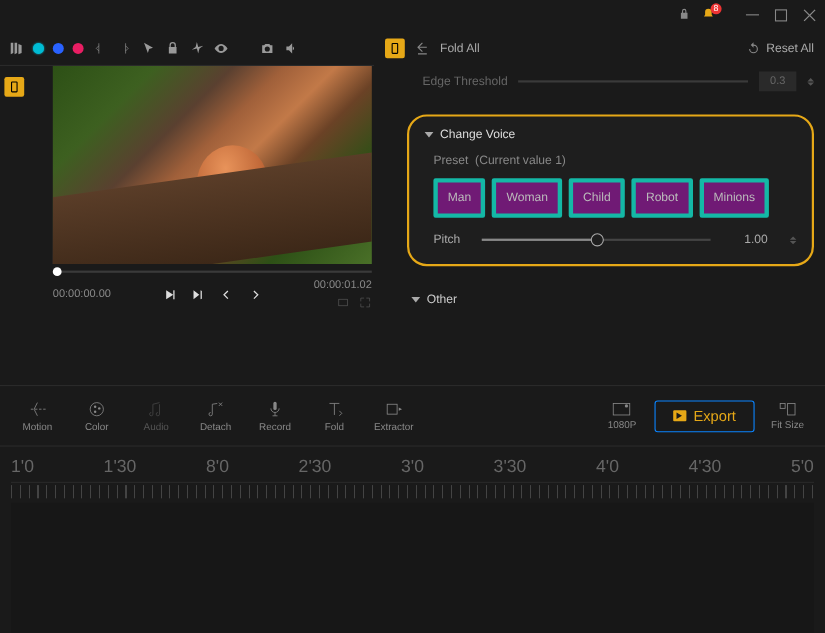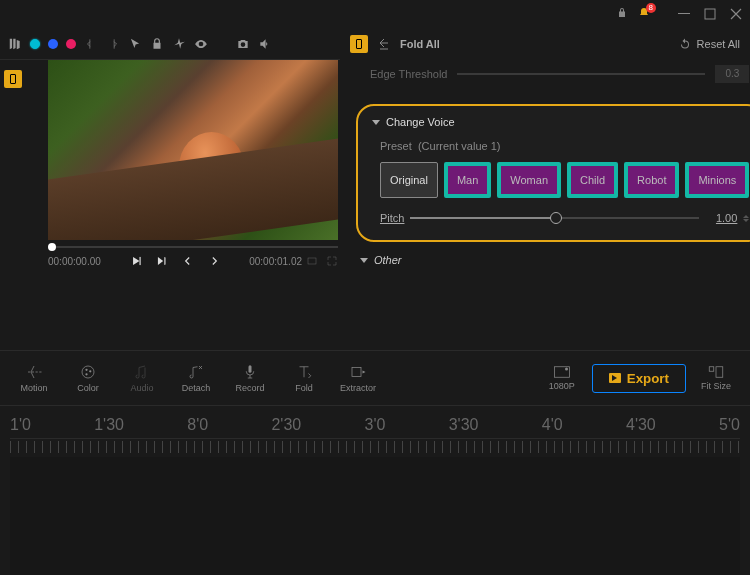--- a/index.html
+++ b/index.html
@@ -16,21 +16,21 @@
 .toolbar-left { display: flex; gap: 8px; align-items: center; flex: 1; }
 .toolbar-left .dot { width: 10px; height: 10px; border-radius: 50%; }
 .toolbar-left .dot.cyan { background: #00bcd4; border: 1px solid #00bcd4; box-shadow: 0 0 2px #00bcd4; }
 .toolbar-left .dot.blue { background: #2962ff; }
 .toolbar-left .dot.mag { background: #e91e63; }
 .toolbar-left .tico { width: 14px; height: 14px; fill: #999; }
 .divider-icon { background: #e6a817; width: 18px; height: 18px; border-radius: 2px; display: flex; align-items: center; justify-content: center; }
 .divider-icon div { width: 6px; height: 10px; border: 1px solid #000; border-radius: 1px; }
 
 .fold-all-row { height: 32px; display: flex; align-items: center; justify-content: space-between; padding: 0 10px; }
-.fold-all-left { display: flex; gap: 10px; align-items: center; font-weight: bold; }
+.fold-all-left { display: flex; gap: 10px; align-items: center; }
 .reset-all { display: flex; gap: 6px; align-items: center; }
 
 .main { display: flex; height: 290px; }
 .preview-col { width: 340px; padding: 0 8px; }
 .side-tab { width: 20px; padding-top: 6px; }
 .preview { width: 290px; height: 180px; margin-left: 20px; background: linear-gradient(135deg, #2d5016 0%, #3d6020 20%, #5a4030 35%, #a0603a 45%, #c27948 55%, #6b4226 65%, #2d5016 80%, #4a7028 100%); position: relative; overflow: hidden; }
 .preview::before { content: ""; position: absolute; left: 45%; top: 40%; width: 65px; height: 70px; background: radial-gradient(ellipse at 40% 30%, #e8935a 0%, #c06838 60%, #8a4a28 100%); border-radius: 50% 50% 40% 40%; }
 .preview::after { content: ""; position: absolute; left: 0; top: 55%; width: 100%; height: 45%; background: linear-gradient(to bottom, #5a3d28 0%, #3d2818 100%); transform: skewY(-8deg); }
 
 .play-ctrl { margin-left: 20px; margin-top: 6px; }
@@ -52,37 +52,37 @@
 .spinner .up { border-bottom: 3px solid #555; }
 .spinner .dn { border-top: 3px solid #555; }
 
 .change-voice { border: 2px solid #e6a817; border-radius: 18px; padding: 10px 14px 16px; margin-top: 16px; background: #1e1e1e; }
 .cv-header { display: flex; gap: 6px; align-items: center; color: #ddd; margin-bottom: 12px; }
 .cv-header .chev { width: 0; height: 0; border-left: 4px solid transparent; border-right: 4px solid transparent; border-top: 5px solid #aaa; }
 .preset-row { margin-bottom: 10px; color: #888; font-size: 11px; padding-left: 8px; }
 .preset-buttons { display: flex; gap: 6px; padding-left: 8px; margin-bottom: 14px; }
 .preset-btn { background: #701a75; color: #bbb; padding: 8px 9px; font-size: 11px; border: 4px solid #14b8a6; cursor: pointer; border-radius: 2px; }
 .preset-btn.selected { border: 1px solid #888; background: #333; color: #ddd; }
-.pitch-row { display: flex; align-items: center; gap: 6px; padding-left: 8px; text-decoration: underline; }
+.pitch-row { display: flex; align-items: center; gap: 20px; padding-left: 8px; }
 .pitch-row .slider-track { flex: 1; height: 2px; background: #444; position: relative; }
 .pitch-row .slider-track::before { content: ""; position: absolute; left: 0; width: 50%; height: 2px; background: #888; }
 .pitch-row .slider-track::after { content: ""; position: absolute; left: 50%; top: -5px; width: 10px; height: 10px; border: 1px solid #aaa; border-radius: 50%; background: #1e1e1e; margin-left: -5px; }
 .pitch-row .val { width: 32px; text-align: right; }
 
-.other-section { margin-top: 12px; padding-left: 4px; font-style: italic; }
+.other-section { margin-top: 24px; padding-left: 4px; }
 .other-section .hdr { display: flex; gap: 6px; align-items: center; color: #ccc; }
 .other-section .chev { width: 0; height: 0; border-left: 4px solid transparent; border-right: 4px solid transparent; border-top: 5px solid #aaa; }
 
 .bottom-toolbar { height: 56px; display: flex; align-items: center; padding: 0 10px; gap: 6px; border-top: 1px solid #2a2a2a; border-bottom: 1px solid #2a2a2a; }
 .btool { display: flex; flex-direction: column; align-items: center; gap: 2px; width: 48px; color: #888; font-size: 9px; cursor: pointer; }
 .btool.dim { color: #555; }
 .btool svg { width: 18px; height: 18px; fill: #888; }
 .btool.dim svg { fill: #444; }
 .btool-spacer { flex: 1; }
-.export-btn { background: #1a1a1a; border: 1px solid #0a84ff; color: #e6a817; padding: 6px 16px; border-radius: 3px; display: flex; gap: 6px; align-items: center; cursor: pointer; font-weight: bold; }
+.export-btn { background: #1a1a1a; border: 1px solid #0a84ff; color: #e6a817; padding: 6px 16px; border-radius: 3px; display: flex; gap: 6px; align-items: center; cursor: pointer; }
 .export-btn .ico { background: #e6a817; width: 12px; height: 10px; border-radius: 1px; position: relative; }
 .export-btn .ico::after { content: ""; position: absolute; left: 3px; top: 2px; border-left: 5px solid #1a1a1a; border-top: 3px solid transparent; border-bottom: 3px solid transparent; }
 .qual-btn { display: flex; flex-direction: column; align-items: center; gap: 2px; color: #888; font-size: 9px; width: 48px; justify-content: flex-end; }
 .qual-btn svg { width: 18px; height: 14px; fill: #888; }
 
 .timeline { padding: 6px 10px; }
 .ruler { display: flex; justify-content: space-between; color: #666; font-size: 16px; padding: 4px 0; border-bottom: 1px solid #2a2a2a; }
 .ticks { height: 12px; background: repeating-linear-gradient(to right, #444 0, #444 1px, transparent 1px, transparent 8px); margin-top: 2px; }
 .tracks { height: 150px; background: #171717; margin-top: 4px; }
 </style>
@@ -186,21 +186,21 @@
           <svg viewBox="0 0 24 24">
               <path d="M5 5v14l9-7zM16 5v14l2-1V6z"></path>
             </svg>
           <svg viewBox="0 0 24 24">
               <path d="M14 6l-6 6 6 6" stroke="#ddd" fill="none" stroke-width="2"></path>
             </svg>
           <svg viewBox="0 0 24 24">
               <path d="M10 6l6 6-6 6" stroke="#ddd" fill="none" stroke-width="2"></path>
             </svg>
         </div>
-        <div style="display:flex;flex-direction:row;align-items:flex-end;gap:4px">
+        <div style="display:flex;flex-direction:column;align-items:flex-end;gap:4px">
           <span class="time">00:00:01.02</span>
           <div class="corner-icons">
             <svg viewBox="0 0 24 24">
                 <rect x="4" y="6" width="16" height="12" fill="none" stroke="#666"></rect>
               </svg>
             <svg viewBox="0 0 24 24">
                 <path d="M4 4h6M4 4v6m16-6h-6m6 0v6M4 20h6m-6 0v-6m16 6h-6m6 0v-6" stroke="#666" fill="none"></path>
               </svg>
           </div>
         </div>
@@ -221,21 +221,20 @@
 
     <div class="change-voice">
       <div class="cv-header">
         <span class="chev"></span>
         <span>Change Voice</span>
       </div>
       <div class="preset-row">
         <span>Preset</span>&nbsp;&nbsp;<span>(Current value 1)</span>
       </div>
       <div class="preset-buttons">
-        <button class="preset-btn selected">Original</button>
         <button class="preset-btn">Man</button>
         <button class="preset-btn">Woman</button>
         <button class="preset-btn">Child</button>
         <button class="preset-btn">Robot</button>
         <button class="preset-btn">Minions</button>
       </div>
       <div class="pitch-row">
         <span>Pitch</span>
         <div class="slider-track"></div>
         <span class="val">1.00</span>

